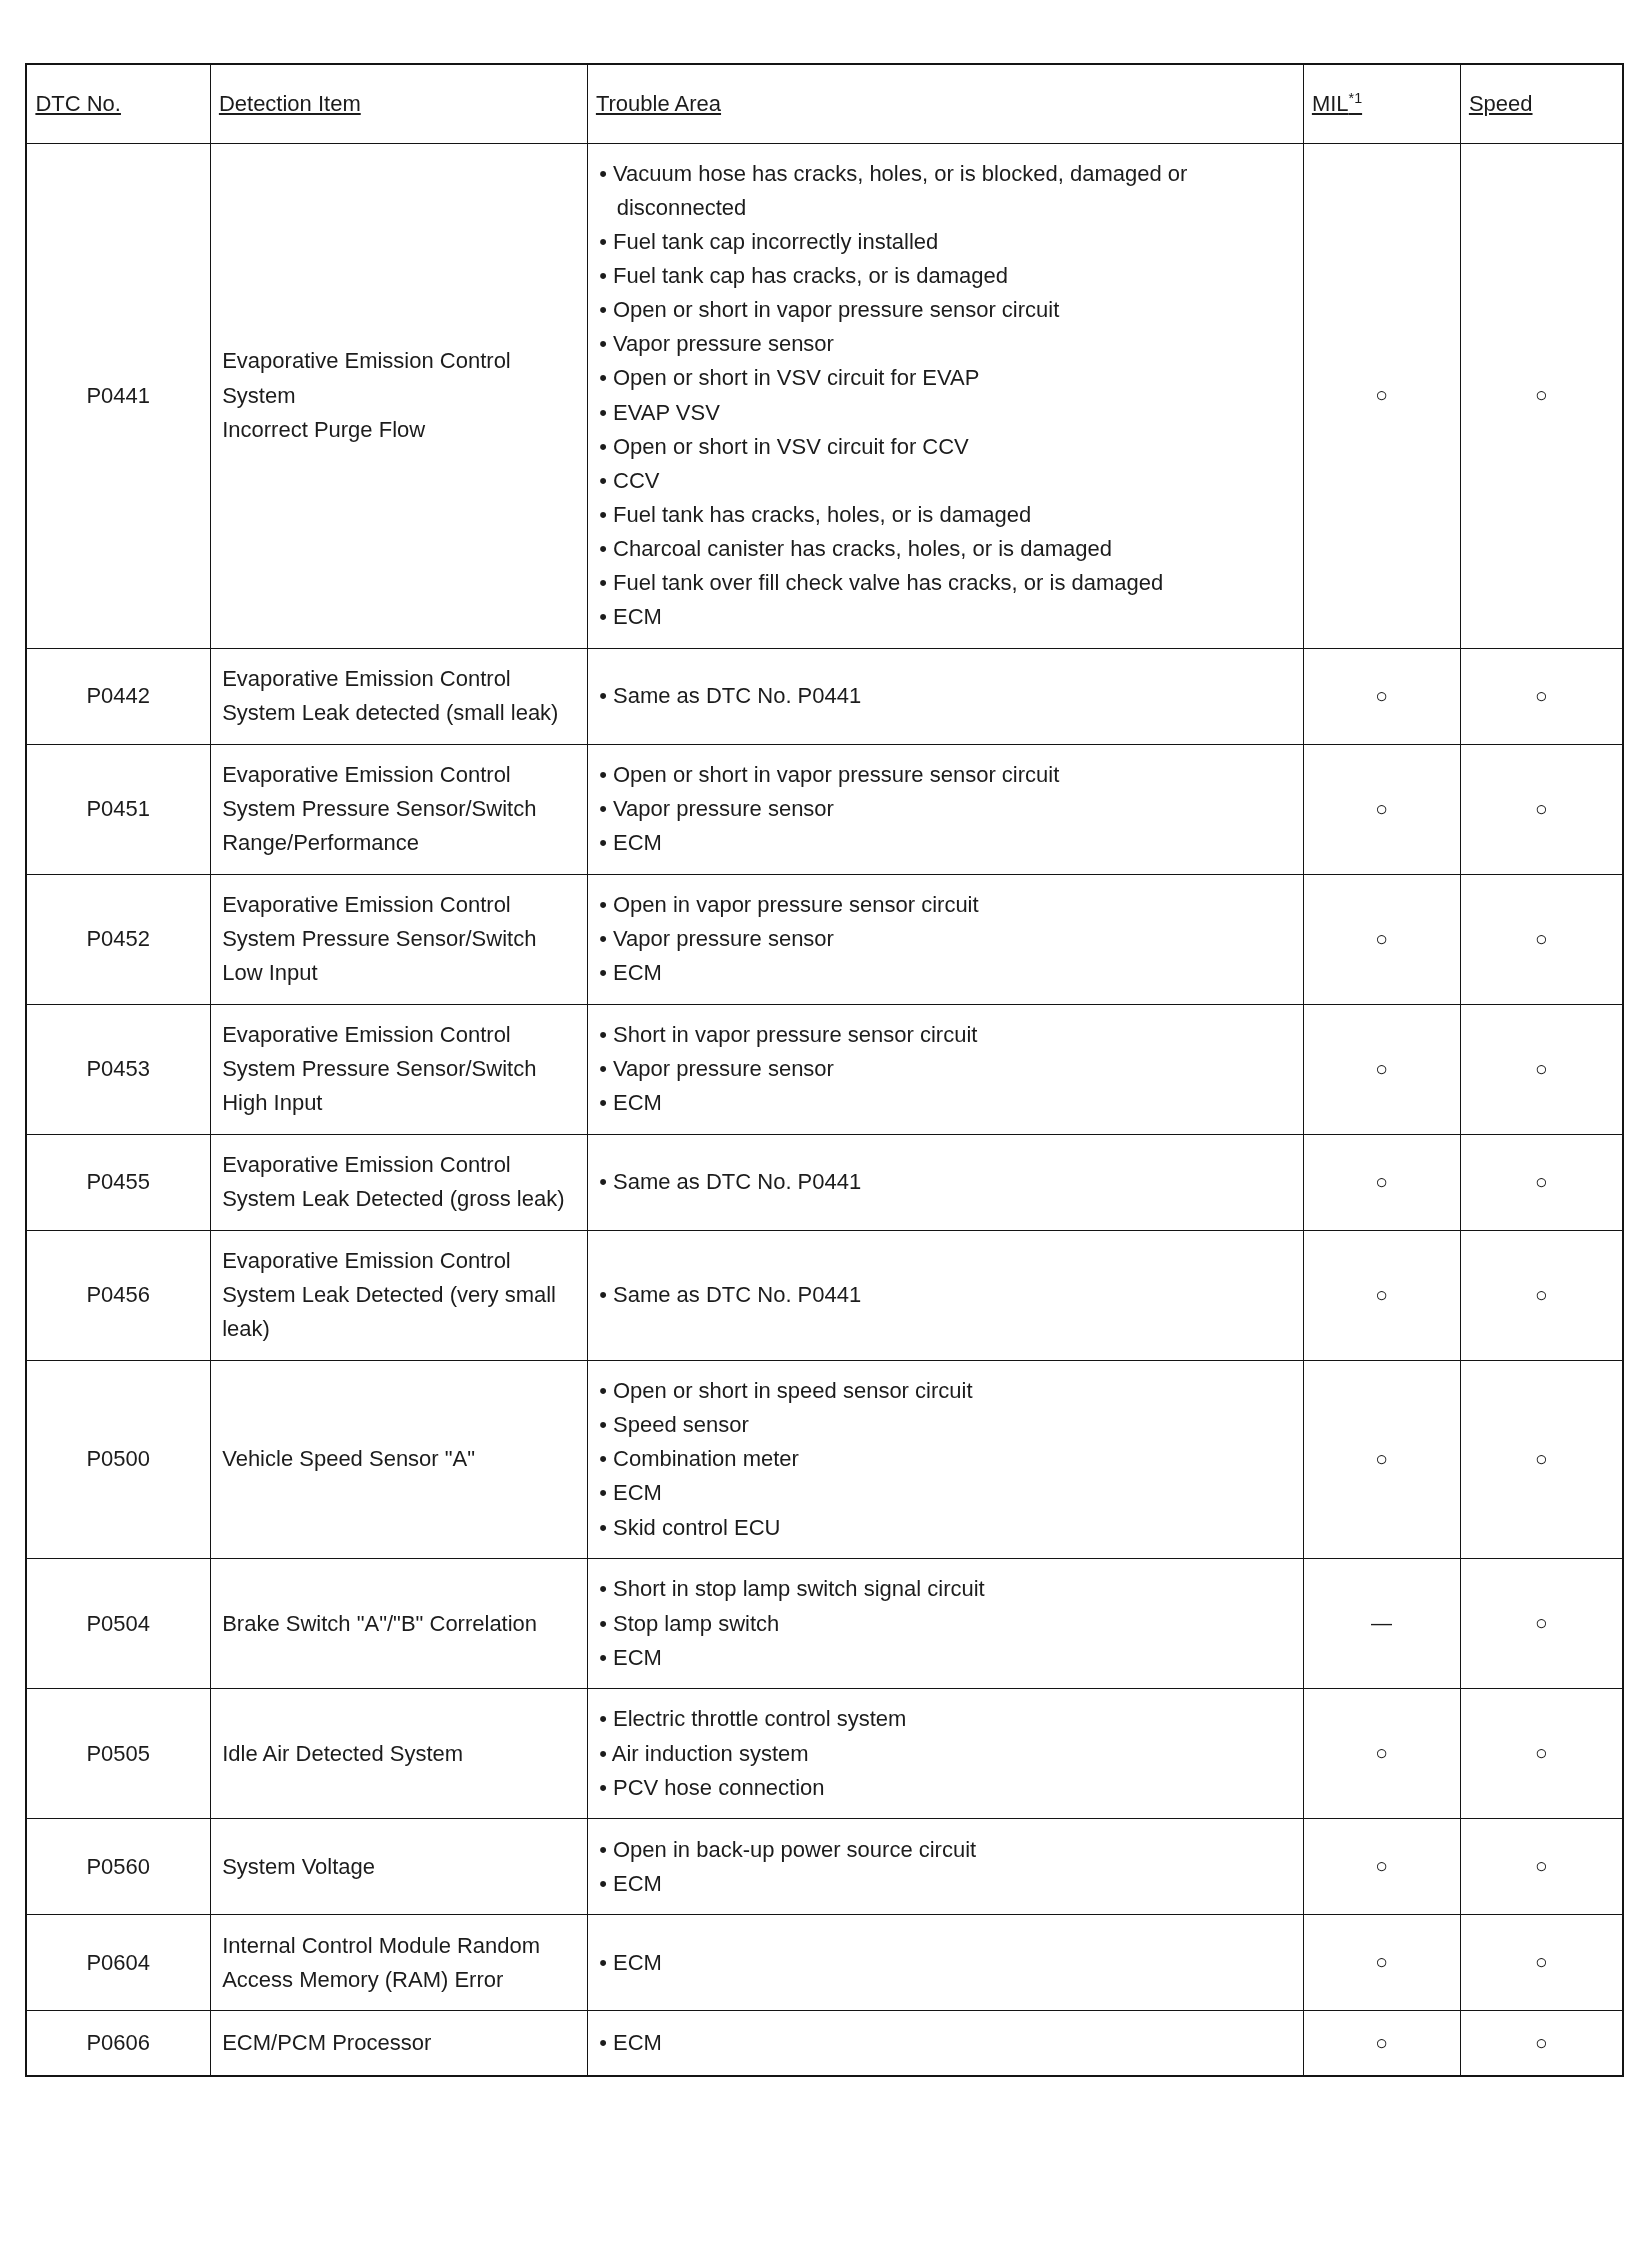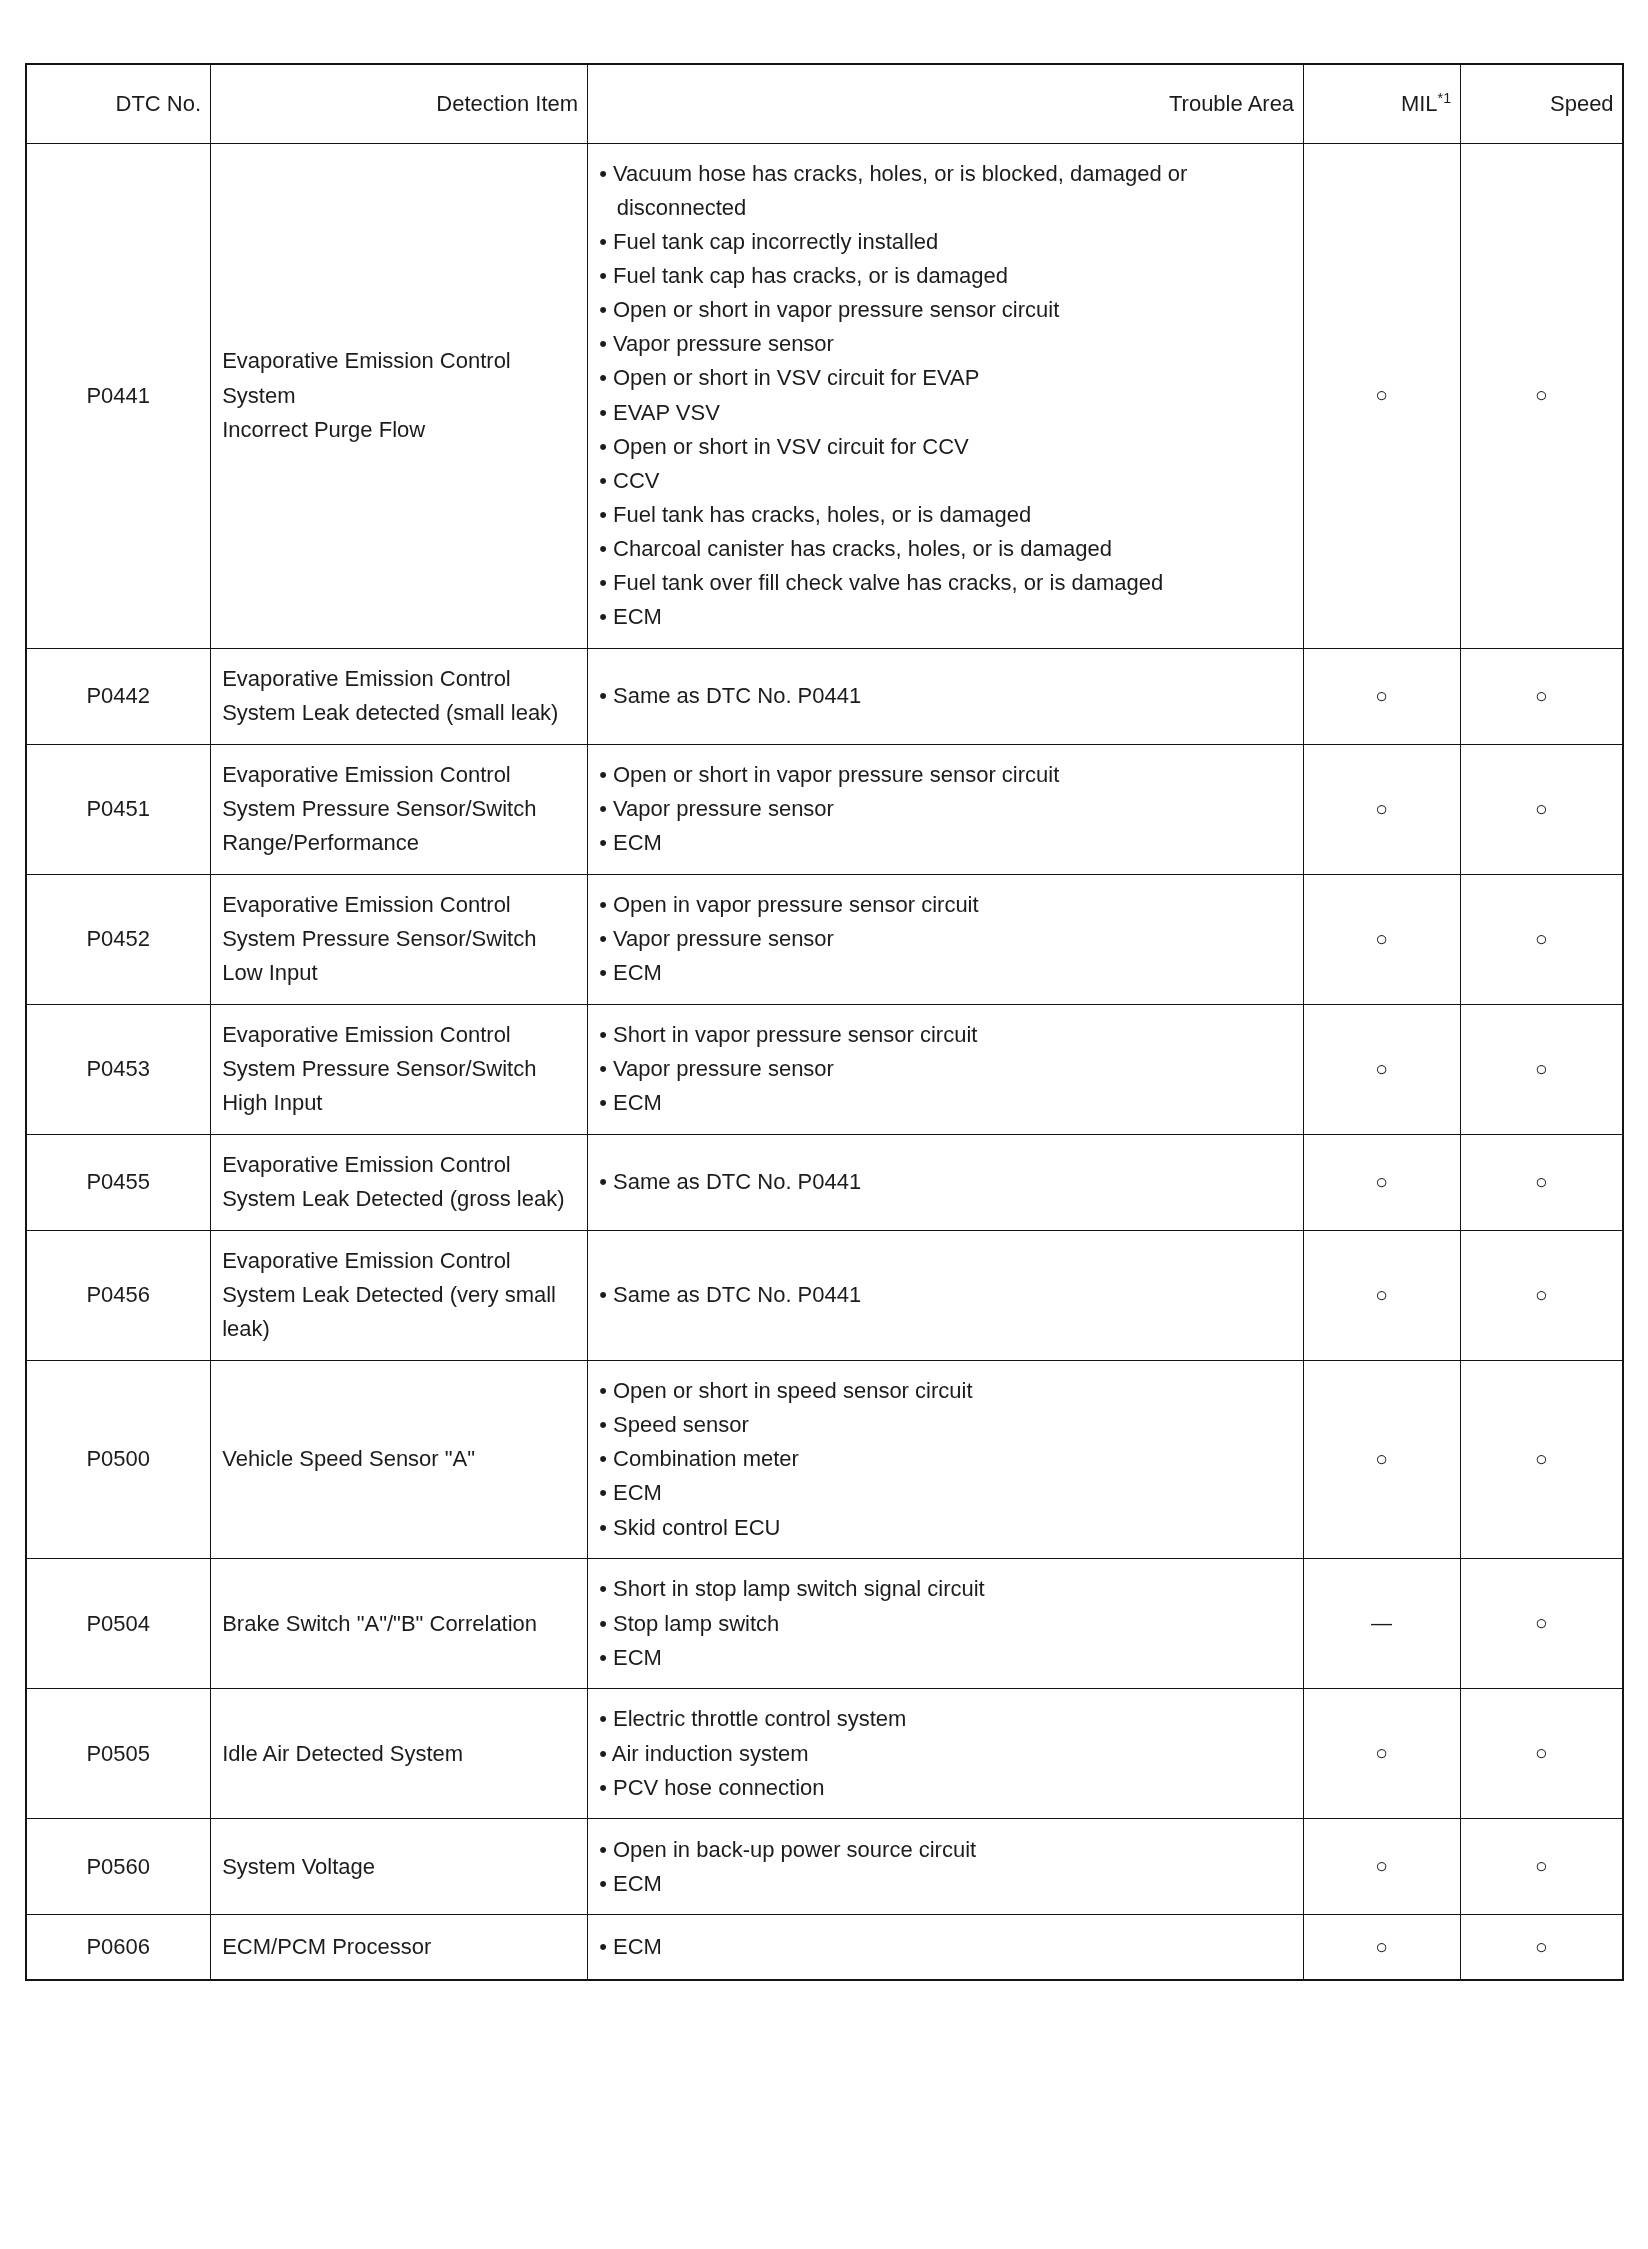--- a/index.html
+++ b/index.html
@@ -25,22 +25,23 @@
   }
   .dtc-table th, .dtc-table td {
     border: 1.7px solid #141414;
     font-size: 22px;
     line-height: 1.55;
     font-weight: normal;
     vertical-align: middle;
   }
   .dtc-table thead th {
     height: 79px;
-    text-align: right;
+    text-align: left;
     padding: 6.7px 8.4px;
+    text-decoration: underline;
   }
   .dtc-table thead sup {
     font-size: 0.65em;
     line-height: 0;
   }
   td.col-dtc {
     text-align: center;
     padding: 15px 13px;
   }
   td.col-det {
@@ -205,20 +206,29 @@
           <td class="col-dtc">P0560</td>
           <td class="col-det">System Voltage</td>
           <td class="col-trouble">
             <div class="bullet">• Open in back-up power source circuit</div>
             <div class="bullet">• ECM</div>
           </td>
           <td class="col-mark">○</td>
           <td class="col-mark">○</td>
         </tr>
         <tr>
+          <td class="col-dtc">P0604</td>
+          <td class="col-det">Internal Control Module Random Access Memory (RAM) Error</td>
+          <td class="col-trouble">
+            <div class="bullet">• ECM</div>
+          </td>
+          <td class="col-mark">○</td>
+          <td class="col-mark">○</td>
+        </tr>
+        <tr>
           <td class="col-dtc">P0606</td>
           <td class="col-det">ECM/PCM Processor</td>
           <td class="col-trouble">
             <div class="bullet">• ECM</div>
           </td>
           <td class="col-mark">○</td>
           <td class="col-mark">○</td>
         </tr>
       </tbody>
   </table>

